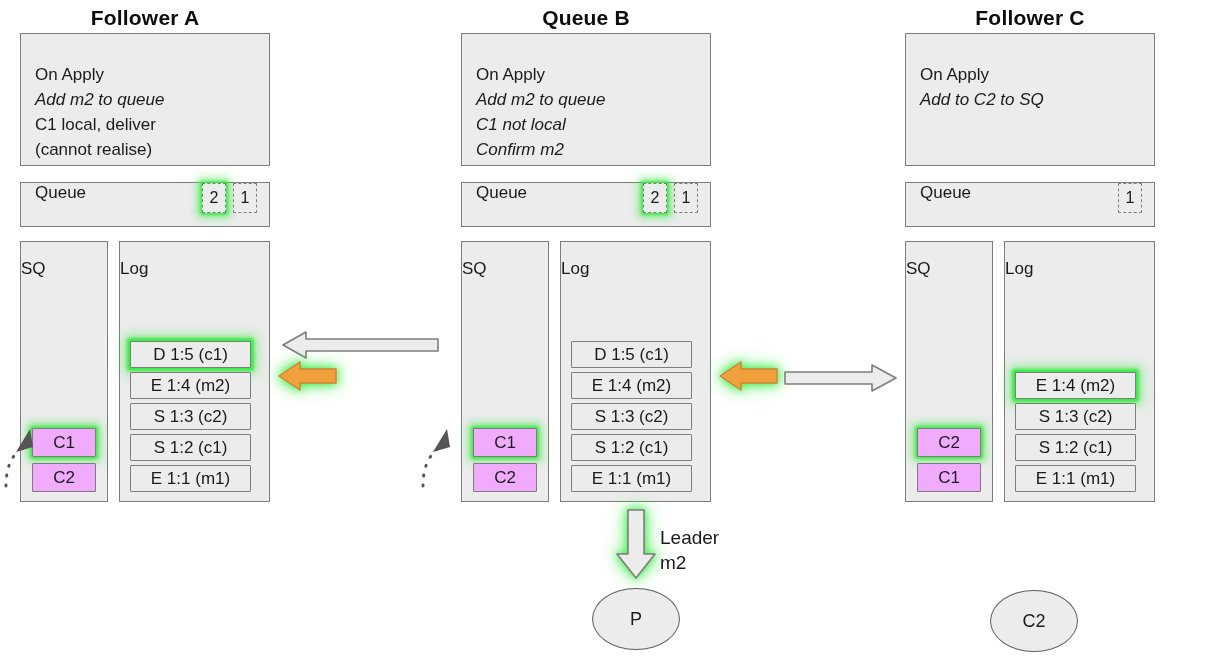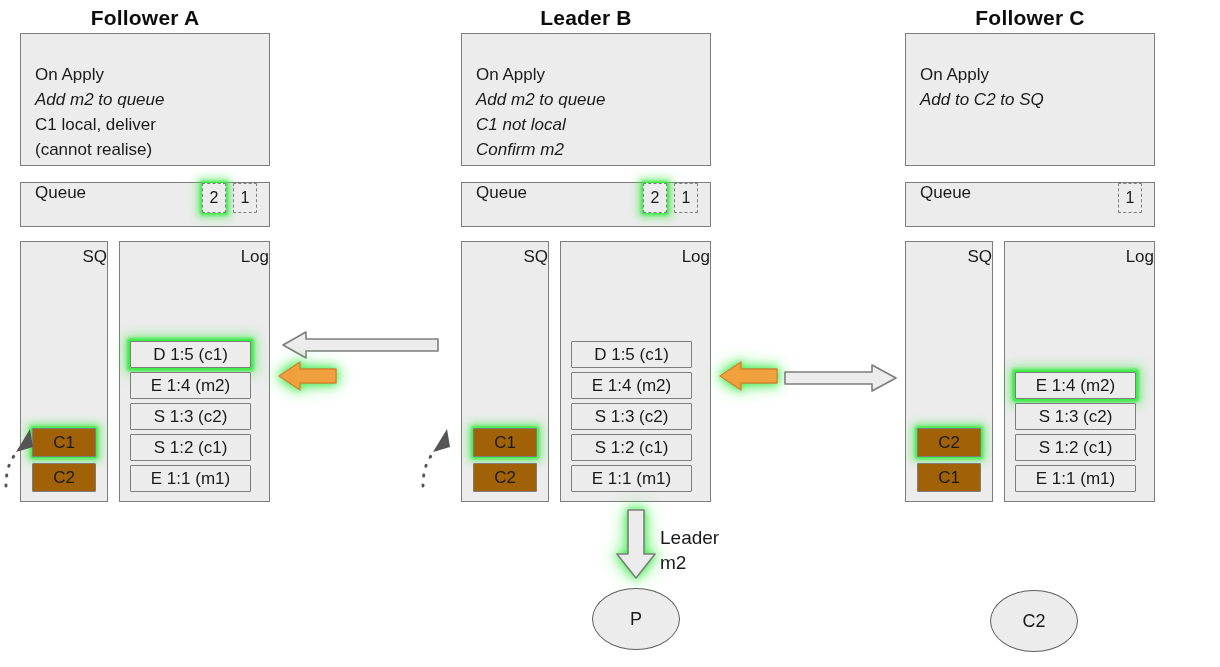--- a/index.html
+++ b/index.html
@@ -38,32 +38,32 @@
   }
   .glow-green{
     box-shadow:0 0 3px 2px rgba(60,235,70,.95),0 0 9px 5px rgba(60,235,70,.55);
   }
   .glow-green-strong{
     box-shadow:0 0 3px 2.5px rgba(55,235,65,.95),0 0 11px 6px rgba(55,235,65,.5);
   }
 
   
   .stack-title{
-    text-align:right;font-size:17px;padding-top:5px;color:#1a1a1a;
+    text-align:left;font-size:17px;padding-top:17px;color:#1a1a1a;
   }
   .cellwrap{position:absolute;left:0;right:8px;bottom:9px;padding:0 10px;box-sizing:border-box;}
   .cell{
     height:27px;margin-top:4px;background:#ececec;
     border:1.5px solid #7d7d7d;border-radius:1px;
     display:flex;align-items:center;justify-content:center;
     font-size:17px;color:#1a1a1a;box-sizing:border-box;position:relative;
   }
   .sq-cellwrap{position:absolute;left:0;right:0;bottom:9px;padding:0 11px;box-sizing:border-box;}
   .sq-cell{
-    height:29px;margin-top:6px;background:#a16207;
+    height:29px;margin-top:6px;background:#f0abfc;
     border:1.5px solid #7d7d7d;border-radius:1px;
     display:flex;align-items:center;justify-content:center;
     font-size:17px;color:#1a1a1a;box-sizing:border-box;
   }
 
   
   .ellipse{
     border:1.5px solid #5f5f5f;background:#ececec;border-radius:50%;
     display:flex;align-items:center;justify-content:center;font-size:18px;
   }
@@ -114,21 +114,21 @@
     </div>
   </div>
 
   <div class="abs" style="left:0px;top:412px;width:40px;height:78px;">
     <svg width="40" height="78" viewBox="0 0 40 78">
       <path d="M6 74 C6 58, 10 44, 24 34" fill="none" stroke="#555" stroke-width="3" stroke-linecap="round" stroke-dasharray="1 9"></path>
       <path d="M30 17 L16 40 L33 35 Z" fill="#555"></path>
     </svg>
   </div>
 
-  <div class="abs col-title" style="left:461px;top:6px;width:250px;">Leader B</div>
+  <div class="abs col-title" style="left:461px;top:6px;width:250px;">Queue B</div>
 
   <div class="abs panel apply-box" style="left:461px;top:33px;width:250px;height:133px;">
     <div class="apply-line">On Apply</div>
     <div class="apply-line italic">Add m2 to queue</div>
     <div class="apply-line italic">C1 not local</div>
     <div class="apply-line italic">Confirm m2</div>
   </div>
 
   <div class="abs panel queue-box" style="left:461px;top:182px;width:250px;height:45px;">
     <span class="queue-label">Queue</span>

